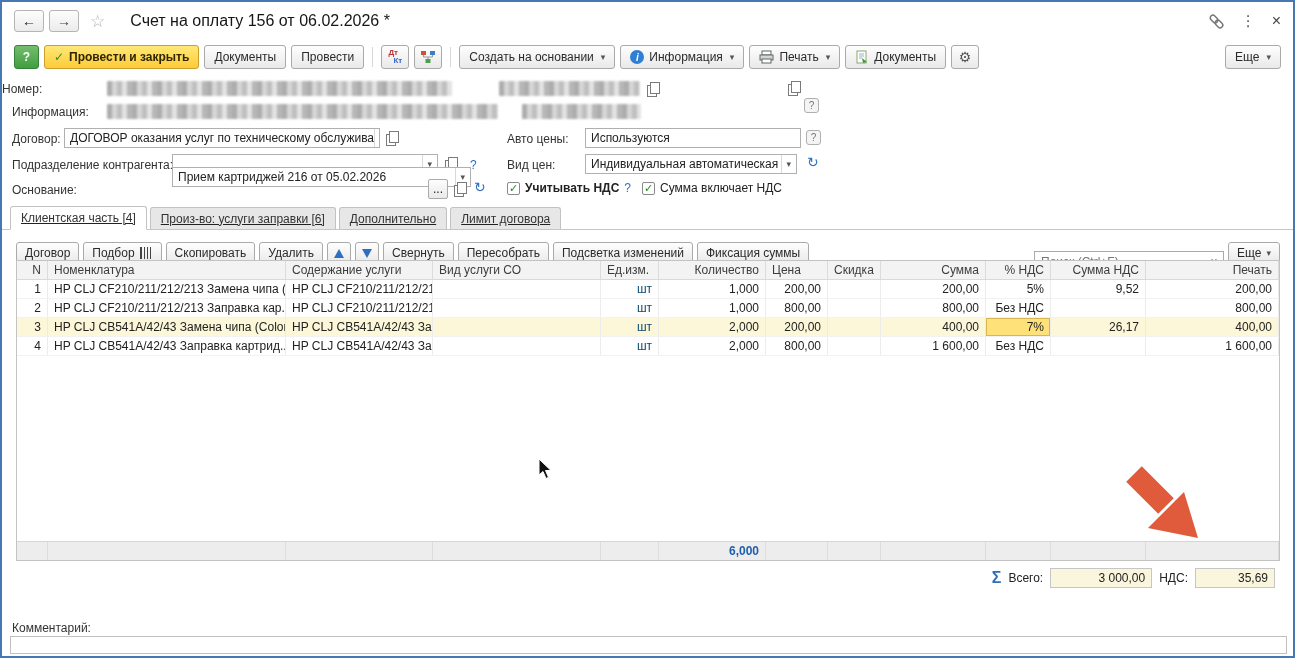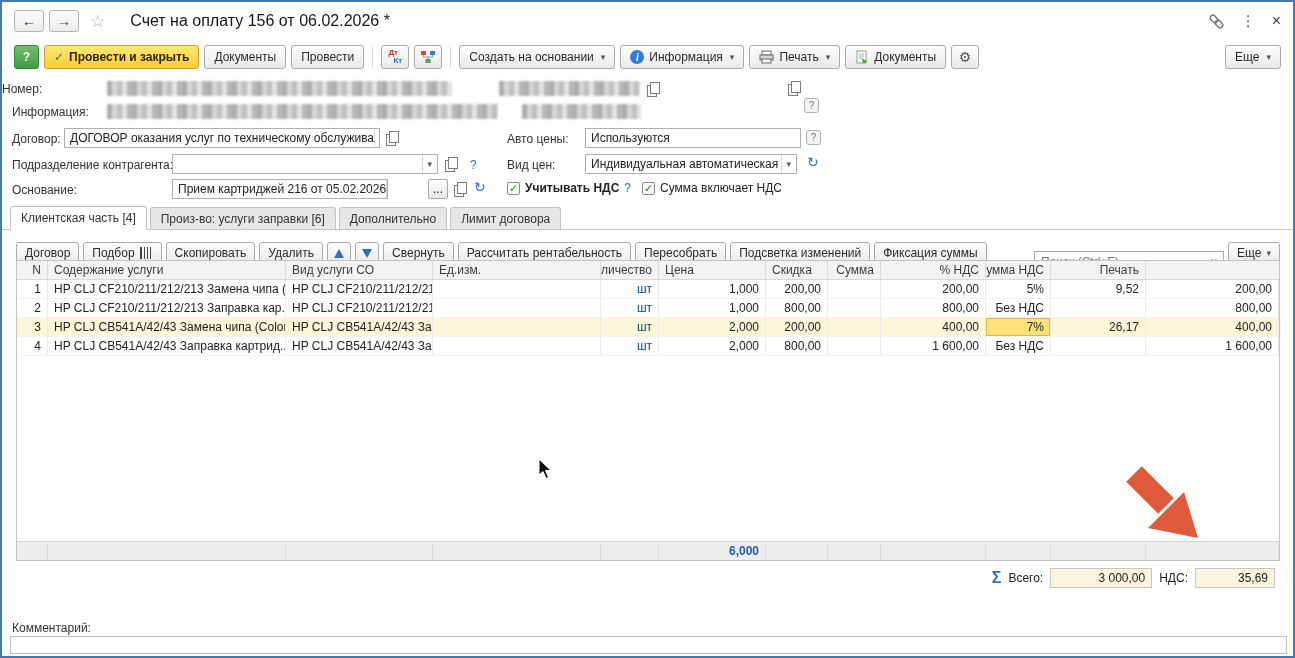--- a/index.html
+++ b/index.html
@@ -42,21 +42,21 @@
   .icon-copy::after { content: ""; position: absolute; left: 3px; top: 0; width: 8px; height: 10px; border: 1px solid #7a7a7a; background: #fff; }
   .abs { position: absolute; }
   .qbubble { width: 15px; height: 15px; border: 1px solid #b0b0b0; border-radius: 3px; background: #f4f4f4; color: #777; font-size: 10px; display: inline-flex; align-items: center; justify-content: center; }
   .qlink { color: #2f6fc0; }
   .refresh { color: #2f6fc0; font-size: 14px; }
   .mini-btn { height: 20px; border: 1px solid #aaa; border-radius: 2px; background: linear-gradient(#fdfdfd,#e9e9e9); display: inline-flex; align-items: center; justify-content: center; padding: 0 4px; }
   .cb { width: 13px; height: 13px; border: 1px solid #8a8a8a; background: #fff; display: inline-flex; align-items: center; justify-content: center; color: #1d8a1d; font-size: 11px; font-weight: bold; border-radius: 2px; }
   .cbrow { position: absolute; display: flex; align-items: center; gap: 5px; }
 
   
-  .tabs { position: absolute; left: 0; top: 203px; right: 0; height: 25px; padding-left: 8px; display: flex; align-items: flex-end; border-bottom: 1px solid #c6c6c6; }
+  .tabs { position: absolute; left: 0; top: 203px; right: 0; height: 25px; padding-left: 8px; display: flex; align-items: flex-end; border-bottom: 1px solid #c6c6c6; text-decoration: underline; }
   .tab { height: 22px; display: flex; align-items: center; padding: 0 10px; background: #e7e7e7; border: 1px solid #c2c2c2; border-bottom: none; border-radius: 3px 3px 0 0; margin-right: 3px; color: #333; white-space: nowrap; }
   .tab.active { background: #fff; height: 24px; margin-bottom: -1px; border-bottom: 1px solid #fff; z-index: 2; }
 
   
   .ttoolbar { position: absolute; left: 14px; top: 231px; width: 1264px; display: flex; align-items: center; gap: 4px; }
   .sbtn { height: 22px; display: inline-flex; align-items: center; gap: 5px; padding: 0 8px; border: 1px solid #aaa; border-radius: 3px; background: linear-gradient(#fefefe,#e9e9e9); color: #2b2b2b; white-space: nowrap; }
   .sbtn.icon { width: 24px; padding: 0; justify-content: center; }
   .arr-up { width: 0; height: 0; border-left: 5px solid transparent; border-right: 5px solid transparent; border-bottom: 9px solid #2f6fc0; }
   .arr-down { width: 0; height: 0; border-left: 5px solid transparent; border-right: 5px solid transparent; border-top: 9px solid #2f6fc0; }
   .icon-barcode { width: 13px; height: 12px; border-left: 1px solid #444; background: repeating-linear-gradient(90deg,#444 0 1px,transparent 1px 3px,#444 3px 4px,transparent 4px 6px); }
@@ -204,21 +204,21 @@
   <span class="qlink abs" style="left:468px;top:156px">?</span>
 
   <span class="flabel" style="left:505px;top:156px">Вид цен:</span>
   <span class="input" style="left:583px;top:152px;width:212px">
     <span>Индивидуальная автоматическая</span>
     <span class="carrow">▾</span>
   </span>
   <span class="refresh abs" style="left:805px;top:152px">↻</span>
 
   <span class="flabel" style="left:10px;top:181px">Основание:</span>
-  <span class="input" style="left:170px;top:177px;width:216px">
+  <span class="input" style="left:170px;top:165px;width:299px">
     <span>Прием картриджей 216 от 05.02.2026</span>
     <span class="carrow">▾</span>
   </span>
   <span class="mini-btn abs" style="left:426px;top:177px">...</span>
   <span class="icon-copy abs" style="left:452px;top:180px"></span>
   <span class="refresh abs" style="left:472px;top:177px">↻</span>
 
   <span class="cbrow" style="left:505px;top:179px">
     <span class="cb">✓</span>
     <span style="font-weight:bold">Учитывать НДС</span>
@@ -244,37 +244,37 @@
     </span>
     <span class="sbtn">Скопировать</span>
     <span class="sbtn">Удалить</span>
     <span class="sbtn icon">
         <span class="arr-up"></span>
       </span>
     <span class="sbtn icon">
         <span class="arr-down"></span>
       </span>
     <span class="sbtn">Свернуть</span>
-    <span class="sbtn">Рассчитать рентабельность</span>
     <span class="sbtn">Пересобрать</span>
     <span class="sbtn">Подсветка изменений</span>
     <span class="sbtn">Фиксация суммы</span>
     <span class="search">
       <input placeholder="Поиск (Ctrl+F)" style="">
       <span class="clear">×</span>
     </span>
     <span class="sbtn">
       <span>Еще</span>
       <span class="dd" style="font-size:9px;color:#555">▾</span>
     </span>
   </div>
 
   <div class="grid">
     <div class="grow ghead">
       <div class="gcell num">N</div>
+      <div class="gcell">Номенклатура</div>
       <div class="gcell">Содержание услуги</div>
       <div class="gcell">Вид услуги СО</div>
       <div class="gcell">Ед.изм.</div>
       <div class="gcell num">Количество</div>
       <div class="gcell">Цена</div>
       <div class="gcell">Скидка</div>
       <div class="gcell num">Сумма</div>
       <div class="gcell num">% НДС</div>
       <div class="gcell num">Сумма НДС</div>
       <div class="gcell num">Печать</div>

